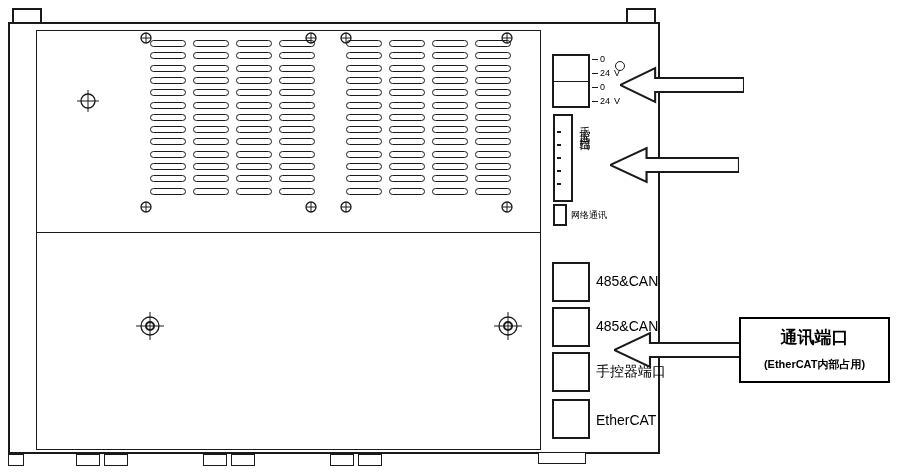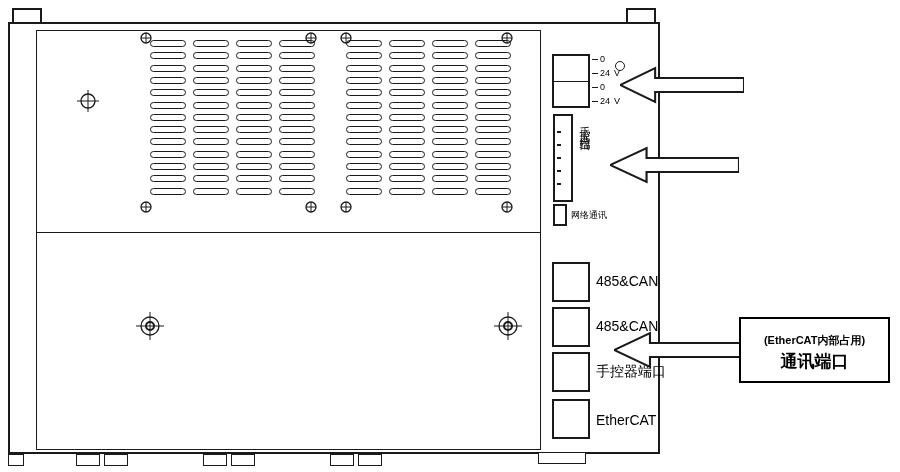--- a/index.html
+++ b/index.html
@@ -244,22 +244,22 @@
   <svg class="arrow" style="left:610px;top:146px" width="129" height="38" viewBox="0 0 120 38" preserveAspectRatio="none">
     <polygon points="0,19 34,2 34,12 120,12 120,26 34,26 34,36" fill="#ffffff" stroke="#1a1a1a" stroke-width="2"></polygon>
   </svg>
   <svg class="arrow" style="left:614px;top:331px" width="127" height="38" viewBox="0 0 120 38" preserveAspectRatio="none">
     <polygon points="0,19 34,2 34,12 120,12 120,26 34,26 34,36" fill="#ffffff" stroke="#1a1a1a" stroke-width="2"></polygon>
   </svg>
 
 
 
   <div class="callout" style="left:739px;top:317px;width:151px;height:66px;text-align:center;padding-top:7px">
+    <div style="font-size:17px;line-height:24px">通讯端口</div>
     <div style="font-size:11px;line-height:20px;margin-top:4px">(EtherCAT内部占用)</div>
-    <div style="font-size:17px;line-height:24px">通讯端口</div>
   </div>
 
   <div id="feet" class="abs" style="left:0;top:0;width:900px;height:472px">
       <div class="thin" style="left: 8px; top: 454px; width: 16px; height: 12px;"></div>
       <div class="thin" style="left: 76px; top: 454px; width: 24px; height: 12px;"></div>
       <div class="thin" style="left: 104px; top: 454px; width: 24px; height: 12px;"></div>
       <div class="thin" style="left: 203px; top: 454px; width: 24px; height: 12px;"></div>
       <div class="thin" style="left: 231px; top: 454px; width: 24px; height: 12px;"></div>
       <div class="thin" style="left: 330px; top: 454px; width: 24px; height: 12px;"></div>
       <div class="thin" style="left: 358px; top: 454px; width: 24px; height: 12px;"></div>

